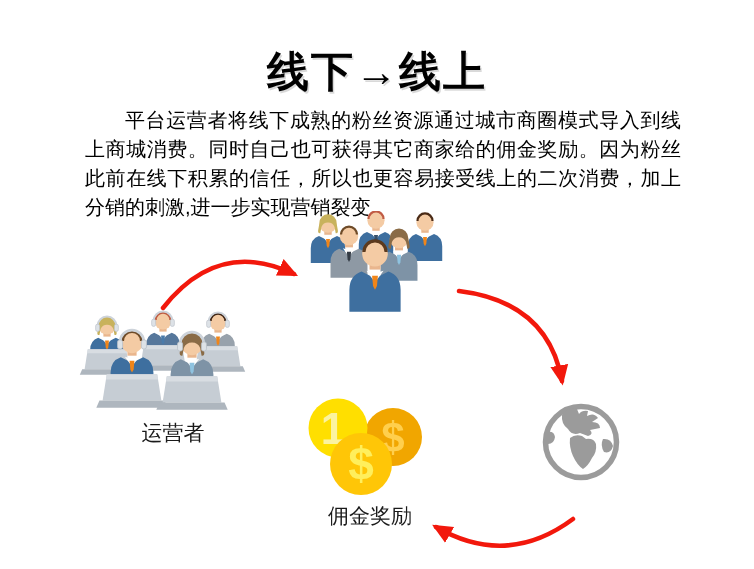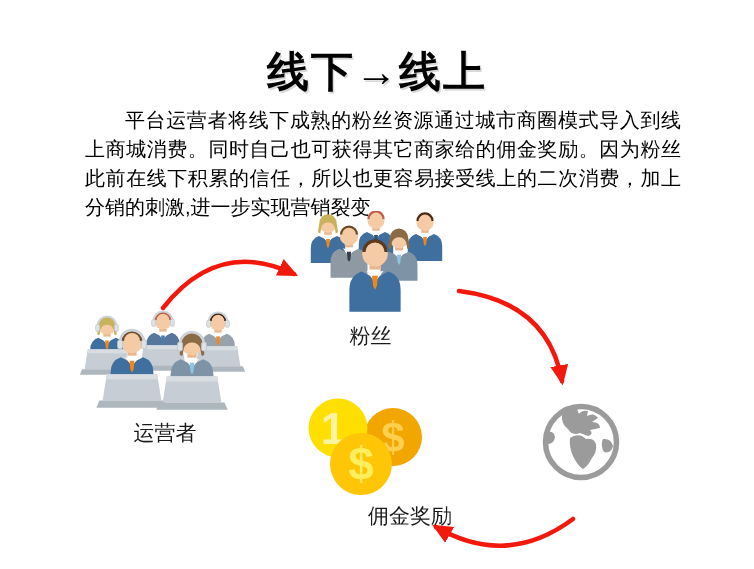--- a/index.html
+++ b/index.html
@@ -13,22 +13,22 @@
     text-shadow:1.5px 1.5px 0 rgba(0,0,0,0.15);
   }
   .intro{
     position:absolute;top:86px;left:85px;width:596px;
     font-size:20px;line-height:29px;text-indent:2em;text-align:justify;color:#000;
   }
   .node-label{
     position:absolute;font-size:21px;color:#1a1a1a;text-align:center;
   }
   .lbl-fans{left:298px;top:322px;width:145px;}
-  .lbl-operators{left:76px;top:419px;width:178px;}
-  .lbl-coins{left:312px;top:502px;width:140px;text-align:right;}
+  .lbl-operators{left:84px;top:419px;width:178px;}
+  .lbl-coins{left:300px;top:502px;width:140px;}
   .lbl-globe{left:505px;top:491px;width:160px;}
   .abs{position:absolute;}
   svg{display:block;}
   .arrows{position:absolute;left:0;top:0;pointer-events:none;}
 </style>
 </head>
 <body>
 
 <div class="canvas">
 
@@ -93,21 +93,20 @@
 
     <g transform="translate(77,47) scale(1.22)">
       <path d="M-21,44 L-21,26 Q-21,14.5 -11,11 L0,16.5 L11,11 Q21,14.5 21,26 L21,44 Z" fill="#3E6F9F"></path>
       <path d="M-7,10.5 L0,20 L7,10.5 L0,12.5 Z" fill="#FFFFFF"></path>
       <path d="M-2.4,14.5 L2.4,14.5 L1.6,23 L0,26 L-1.6,23 Z" fill="#F08519"></path>
       <rect x="-4.5" y="2" width="9" height="7.5" fill="#E9B68E"></rect>
       <circle cx="0" cy="-3.5" r="10.5" fill="#F4CBA4"></circle>
       <path d="M-10.4,-5 A10.4,10.4 0 0 1 10.4,-5 L7.8,-5 A7.8,7.8 0 0 0 -7.8,-5 Z" fill="#5C3A1E"></path>
     </g>
   </svg>
-  <div class="node-label lbl-fans">粉丝</div>
 
   <svg class="abs" style="left:74px;top:298px;" width="178" height="112" viewBox="0 0 178 112">
 
     <g transform="translate(33,31) scale(0.8)">
       <path d="M-21,44 L-21,26 Q-21,14.5 -11,11 L0,16.5 L11,11 Q21,14.5 21,26 L21,44 Z" fill="#3E6F9F"></path>
       <path d="M-7,10.5 L0,20 L7,10.5 L0,12.5 Z" fill="#FFFFFF"></path>
       <path d="M-2.4,14.5 L2.4,14.5 L1.6,23 L0,26 L-1.6,23 Z" fill="#F08519"></path>
       <rect x="-4.5" y="2" width="9" height="7.5" fill="#E9B68E"></rect>
       <circle cx="0" cy="-3.5" r="10.5" fill="#F4CBA4"></circle>
       <path d="M-10.4,-5 A10.4,10.4 0 0 1 10.4,-5 L12,4 Q12.6,8 9.4,7.6 L8,0 A8.6,8.6 0 0 0 -8,0 L-9.4,7.6 Q-12.6,8 -12,4 Z" fill="#C8B25C"></path>

